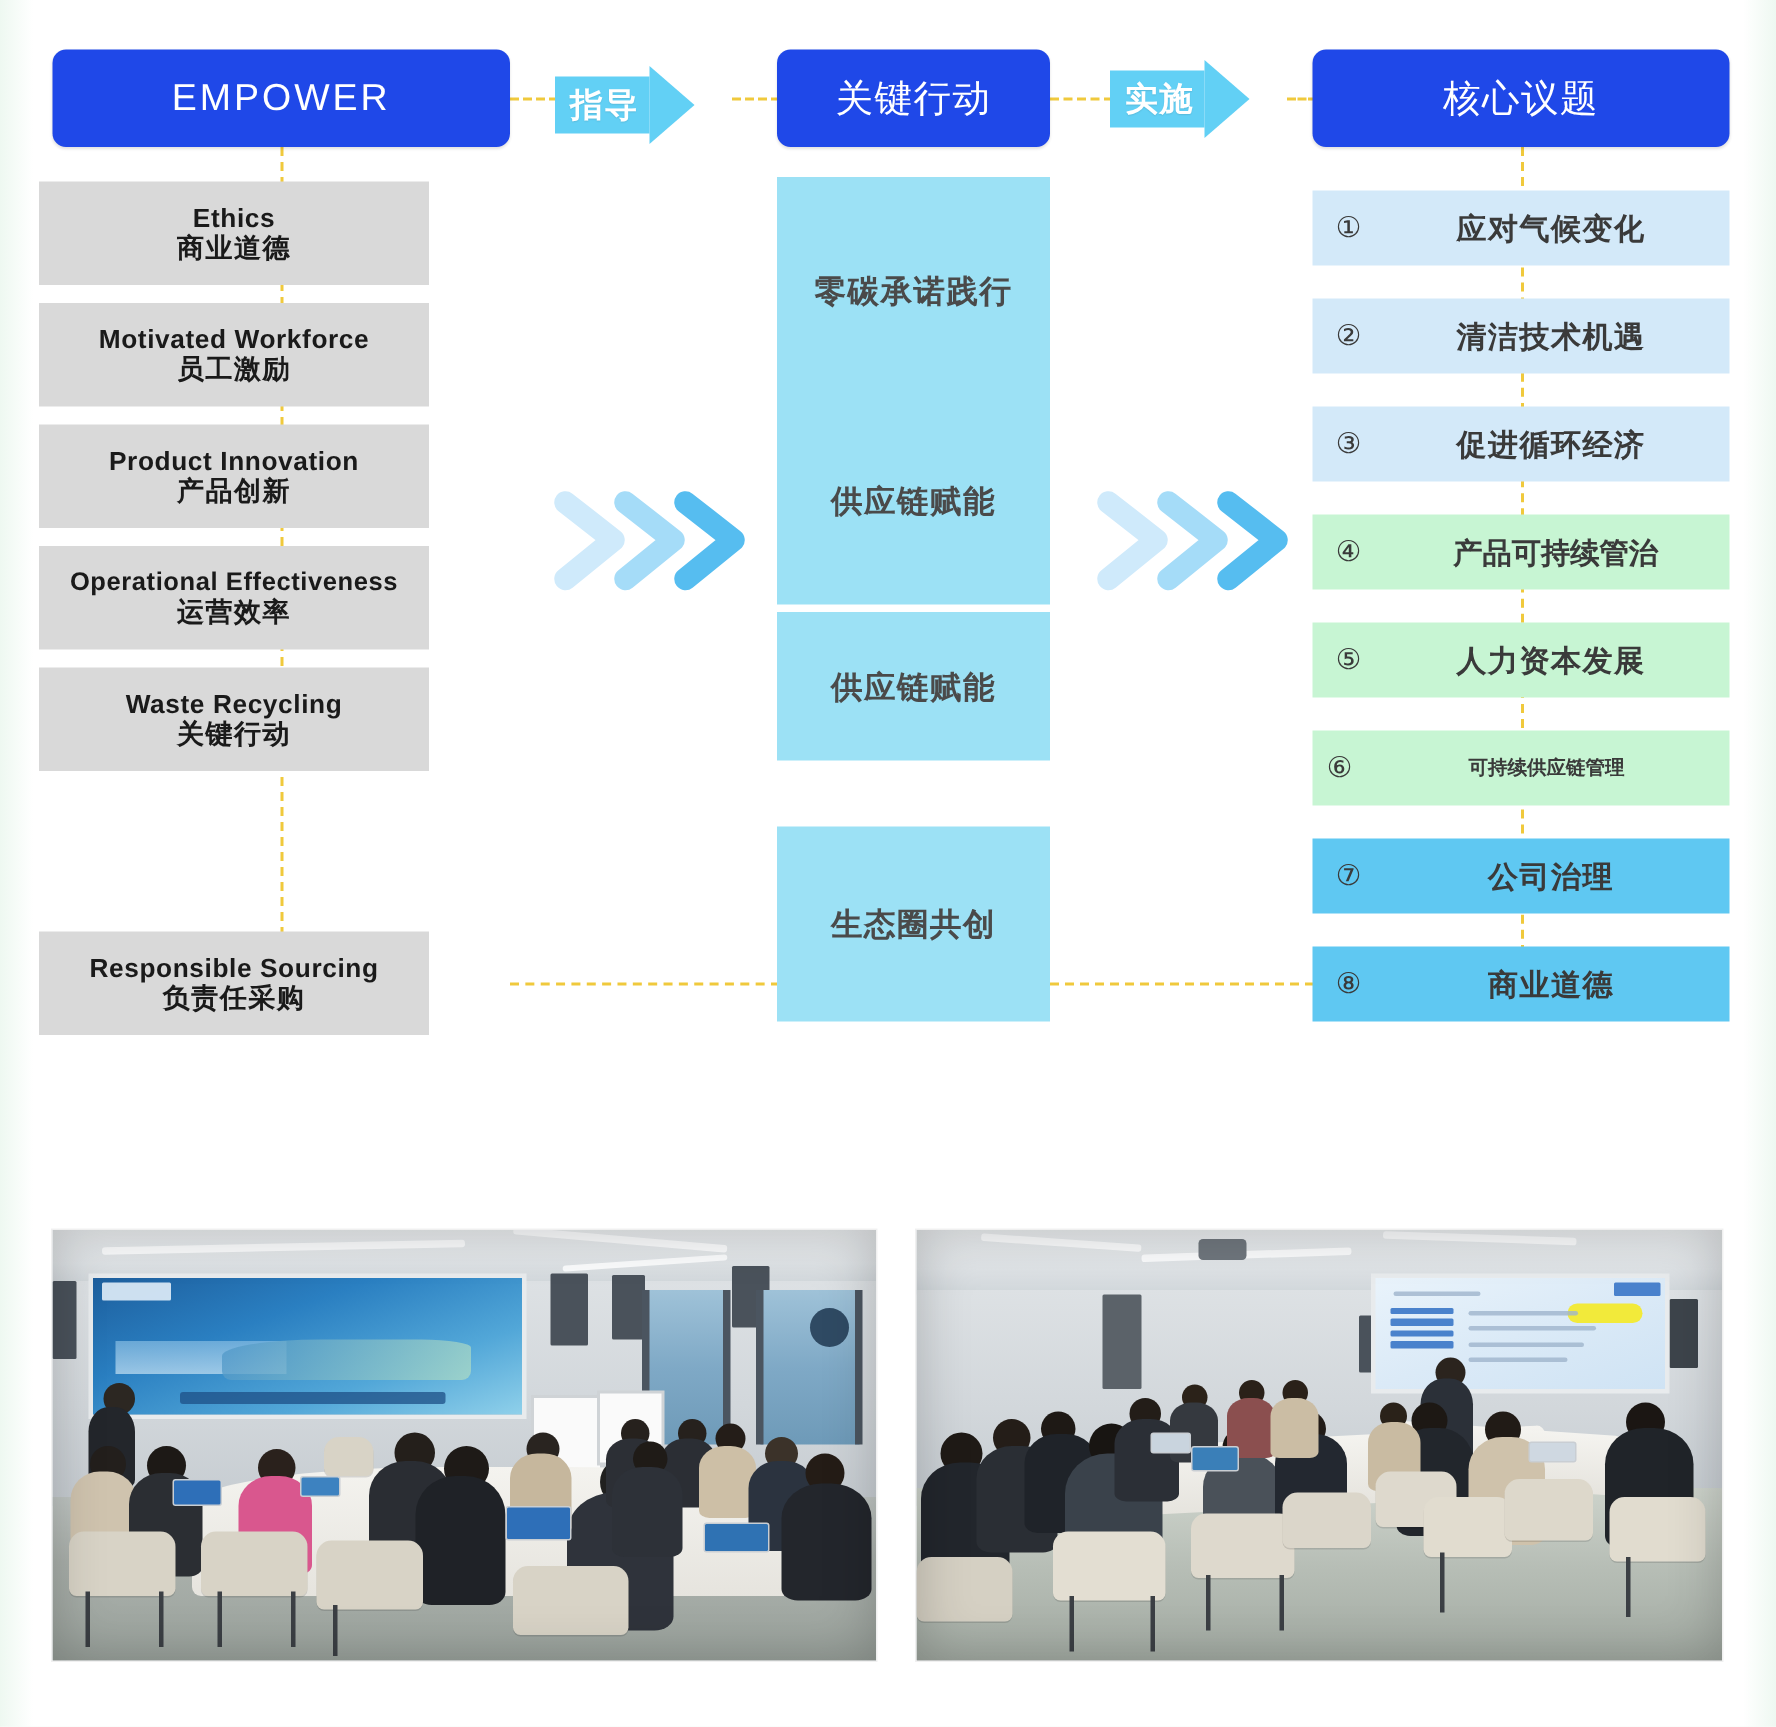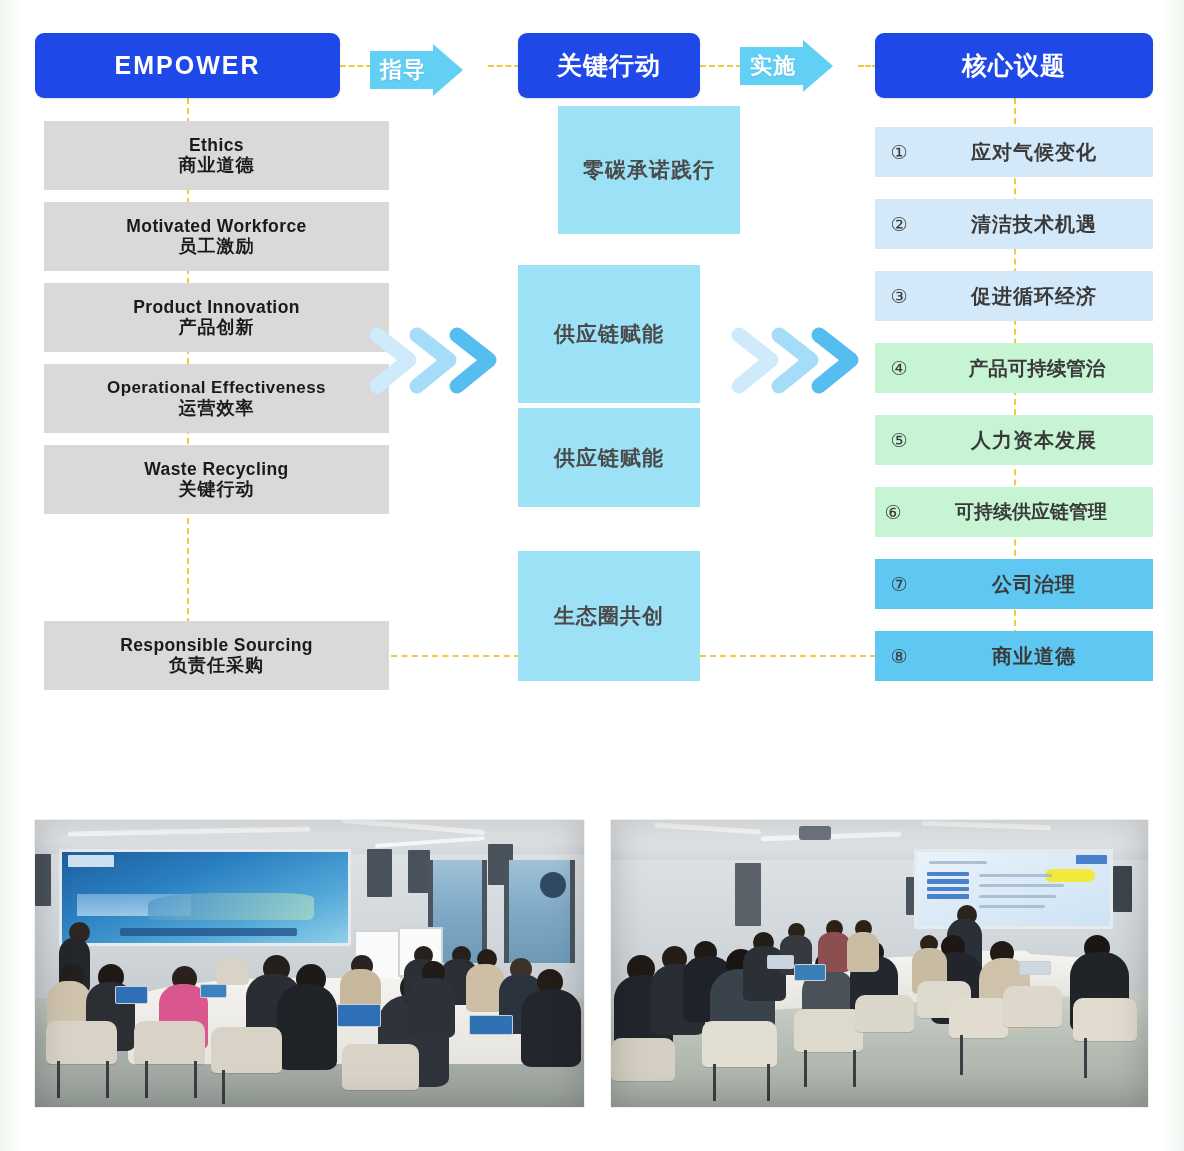--- a/index.html
+++ b/index.html
@@ -19,32 +19,32 @@
     pointer-events:none;
   }
   .canvas{position:absolute;left:0;top:0;width:1184px;height:1151px;}
 
   
   .hdr{
     position:absolute;
     background:#1f48e8;
     border-radius:9px;
     color:#ffffff;
-    font-weight:bold;
+    font-weight:normal;
     display:flex;align-items:center;justify-content:center;
     letter-spacing:.5px;
     box-shadow:0 1px 2px rgba(0,0,0,.12);
   }
   #hdr-empower{left:35px;top:33px;width:305px;height:65px;font-size:25px;letter-spacing:2px;}
   #hdr-actions{left:518px;top:33px;width:182px;height:65px;font-size:25px;letter-spacing:1px;}
   #hdr-topics{left:875px;top:33px;width:278px;height:65px;font-size:25px;letter-spacing:1px;}
 
   
   .lblock{
-    position:absolute;left:44px;width:345px;height:69px;
+    position:absolute;left:26px;width:260px;height:69px;
     background:#d9d9d9;
     color:#1a1a1a;
     display:flex;flex-direction:column;align-items:center;justify-content:center;
     line-height:1.18;
   }
   .lblock .en{font-size:17.5px;font-weight:bold;letter-spacing:.4px;white-space:nowrap;}
   .lblock .zh{font-size:18px;font-weight:bold;letter-spacing:1px;}
 
   
   .mblock{
@@ -221,21 +221,21 @@
   <div class="chevgrp" id="chev-2">
     <svg width="135" height="95" viewBox="0 0 135 95">
       <g fill="none" stroke-linecap="round" stroke-linejoin="round" stroke-width="15">
         <polyline points="12,22 44,47 12,73" stroke="#cfeafb"></polyline>
         <polyline points="52,22 84,47 52,73" stroke="#a5dcf8"></polyline>
         <polyline points="92,22 124,47 92,73" stroke="#56bdf0"></polyline>
       </g>
     </svg>
   </div>
 
-  <div class="mblock" style="top:106px;height:128px;margin-left:40px;">零碳承诺践行</div>
+  <div class="mblock" style="top:118px;height:152px;">零碳承诺践行</div>
   <div class="mblock" style="top:265px;height:138px;">供应链赋能</div>
   <div class="mblock" style="top:408px;height:99px;">供应链赋能</div>
   <div class="mblock" style="top:551px;height:130px;">生态圈共创</div>
 
   <div class="rrow" style="top:127px;background:#d3e9f9;">
     <span class="num">①</span>
     <span class="txt">应对气候变化</span>
   </div>
   <div class="rrow" style="top:199px;background:#d3e9f9;">
     <span class="num">②</span>
@@ -248,21 +248,21 @@
   <div class="rrow tight" style="top:343px;background:#c7f5d3;">
     <span class="num">④</span>
     <span class="txt">产品可持续管治</span>
   </div>
   <div class="rrow" style="top:415px;background:#c7f5d3;">
     <span class="num">⑤</span>
     <span class="txt">人力资本发展</span>
   </div>
   <div class="rrow tight" style="top:487px;background:#c7f5d3;">
     <span class="num" style="width:36px;flex:0 0 36px;">⑥</span>
-    <span class="txt" style="font-size:19px;">可持续供应链管理</span>
+    <span class="txt" style="font-size:13px;">可持续供应链管理</span>
   </div>
   <div class="rrow" style="top:559px;background:#5fc8f2;">
     <span class="num">⑦</span>
     <span class="txt">公司治理</span>
   </div>
   <div class="rrow" style="top:631px;background:#5fc8f2;">
     <span class="num">⑧</span>
     <span class="txt">商业道德</span>
   </div>
 

